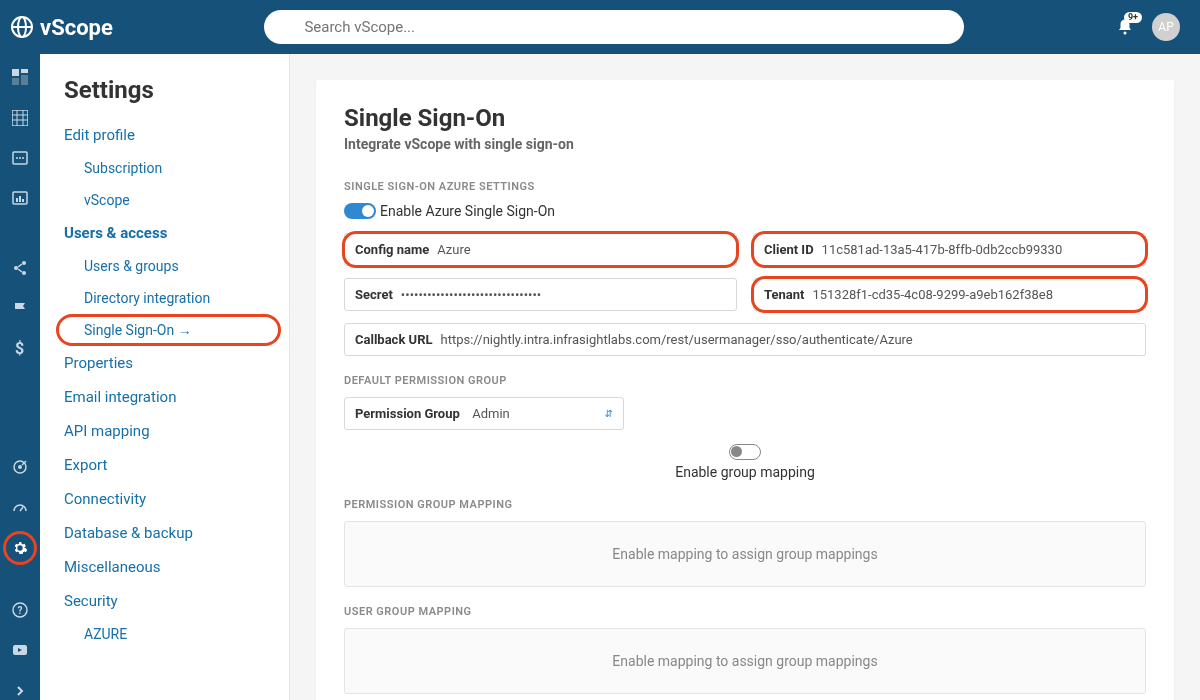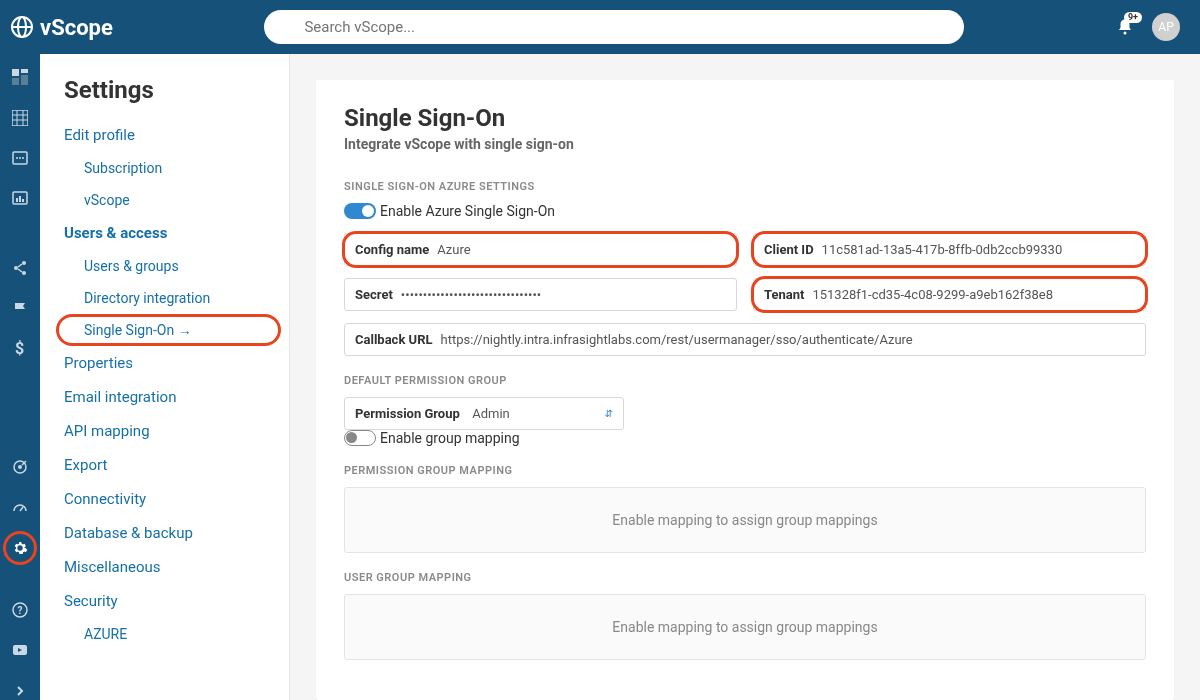--- a/index.html
+++ b/index.html
@@ -263,21 +263,21 @@
           <span class="field-value">https://nightly.intra.infrasightlabs.com/rest/usermanager/sso/authenticate/Azure</span>
         </div>
       </div>
 
       <div class="section-label">DEFAULT PERMISSION GROUP</div>
       <div class="select-field">
         <span><span class="field-label">Permission Group</span>&nbsp;&nbsp;<span class="field-value">Admin</span></span>
         <span class="select-caret">⇵</span>
       </div>
 
-      <div class="toggle-row" style="">
+      <div class="toggle-row" style="margin-top:14px;flex-direction:column;">
         <div class="toggle off">
             <div class="knob"></div>
           </div>
         <span class="toggle-label">Enable group mapping</span>
       </div>
 
       <div class="section-label">PERMISSION GROUP MAPPING</div>
       <div class="placeholder-box">Enable mapping to assign group mappings</div>
 
       <div class="section-label">USER GROUP MAPPING</div>

